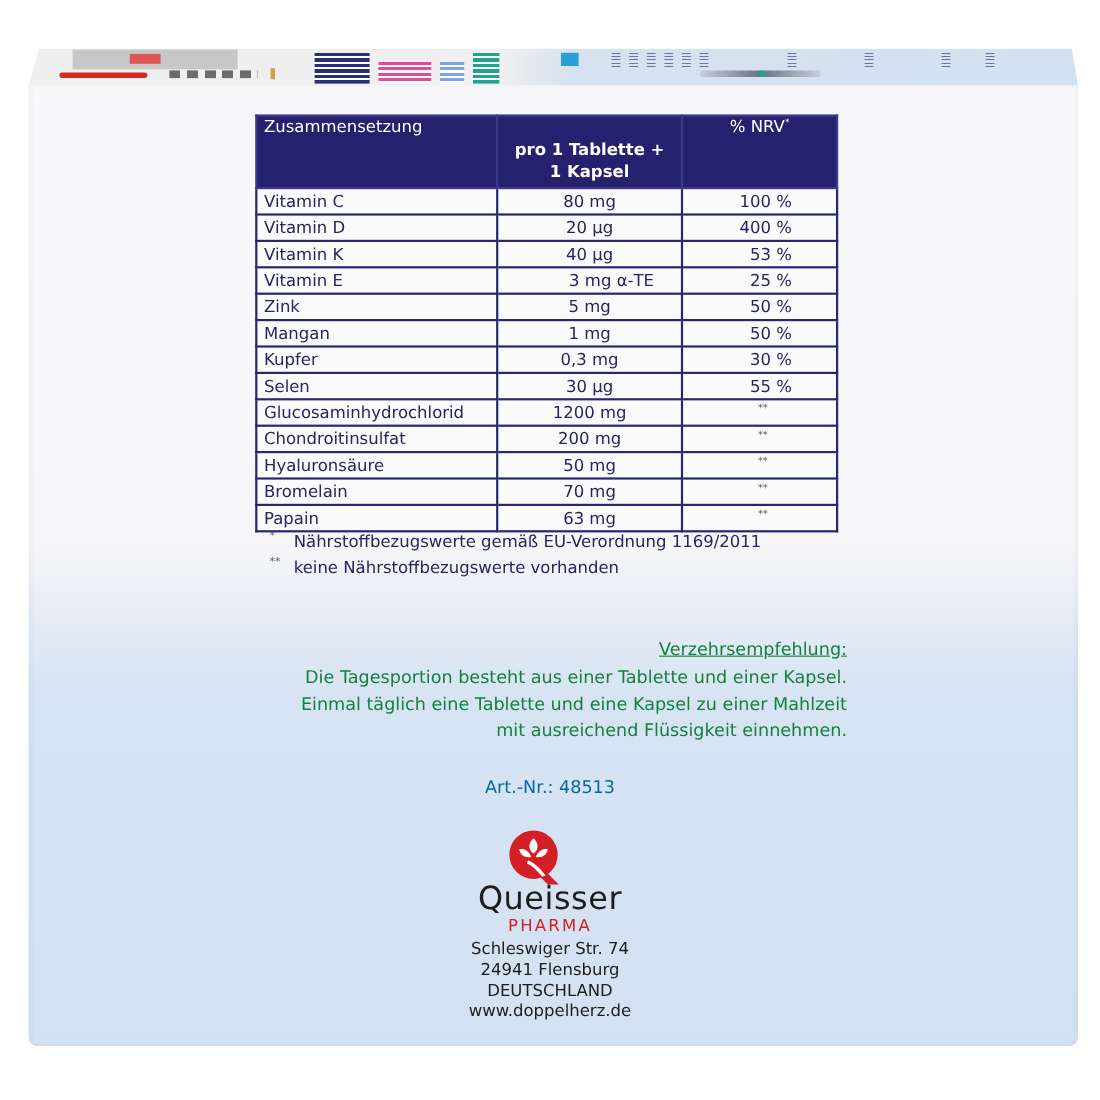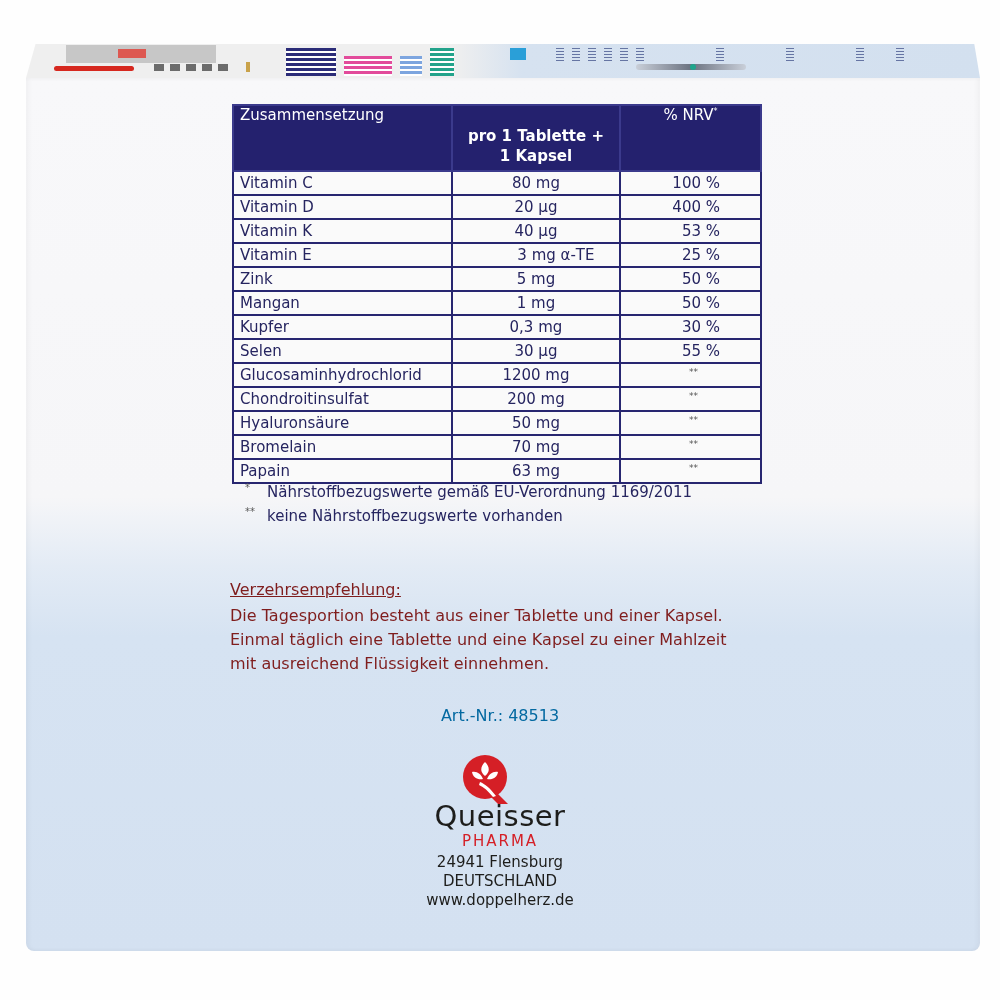--- a/index.html
+++ b/index.html
@@ -52,21 +52,21 @@
     table.nut th.c3 { width: 130px; padding-top: 0; }
     table.nut th .sup { font-size: 8px; vertical-align: super; }
     table.nut td { background: #fafafa; line-height: 22px; }
     table.nut td.amt { text-align: center; }
     table.nut td.nrv { text-align: right; padding-right: 40px; }
     table.nut td.nrv.na { text-align: center; padding-right: 0; font-size: 9px; vertical-align: top; line-height: 16px; color: #555; }
 
     .footnotes { position: absolute; left: 245px; top: 480px; color: #262560; font-size: 15px; line-height: 24px; }
     .footnotes .mark { display: inline-block; width: 22px; font-size: 10px; vertical-align: top; line-height: 16px; color:#555; }
 
-    .usage { position: absolute; left: 230px; top: 578px; width: 540px; text-align: left; color: #7f1d1d; font-size: 16px; line-height: 24px; }
+    .usage { position: absolute; left: 230px; top: 578px; width: 540px; text-align: right; color: #15803d; font-size: 16px; line-height: 24px; }
     .usage .title { text-decoration: underline; margin-bottom: 2px; }
     .artnr { position: absolute; left: 230px; top: 706px; width: 540px; text-align: center; color: #0369a1; font-size: 16px; }
 
     .logo { position: absolute; left: 450px; top: 750px; width: 70px; height: 56px; }
     .brand { position: absolute; left: 400px; top: 800px; width: 200px; text-align: center; }
     .brand .name { font-size: 29px; color: #1d1d1b; letter-spacing: 0.5px; line-height: 32px; }
     .brand .sub { font-size: 15px; color: #d51f26; letter-spacing: 2px; line-height: 18px; }
     .address { position: absolute; left: 380px; top: 853px; width: 240px; text-align: center; color: #1d1d1b; font-size: 15px; line-height: 19px; }
   </style>
 </head>
@@ -203,16 +203,17 @@
     <path d="M30 32 C35 34 40 38 46 46 L43 47 C38 41 34 37 29 35 Z" fill="#fff"></path>
   </svg>
 </div>
 
 <div class="brand">
   <div class="name">Queisser</div>
   <div class="sub">PHARMA</div>
 </div>
 
 <div class="address">
+  <div>Schleswiger Str. 74</div>
   <div>24941 Flensburg</div>
   <div>DEUTSCHLAND</div>
   <div>www.doppelherz.de</div>
 </div>
 
 </body></html>

